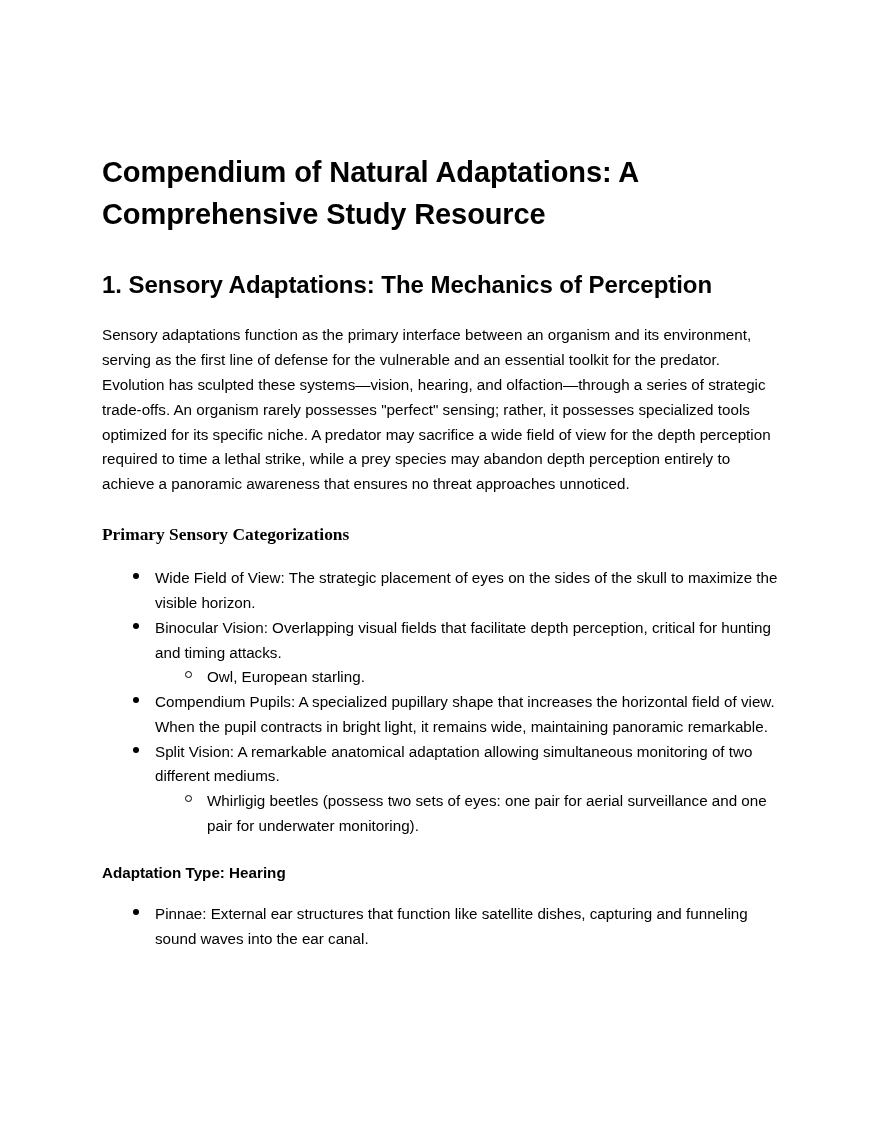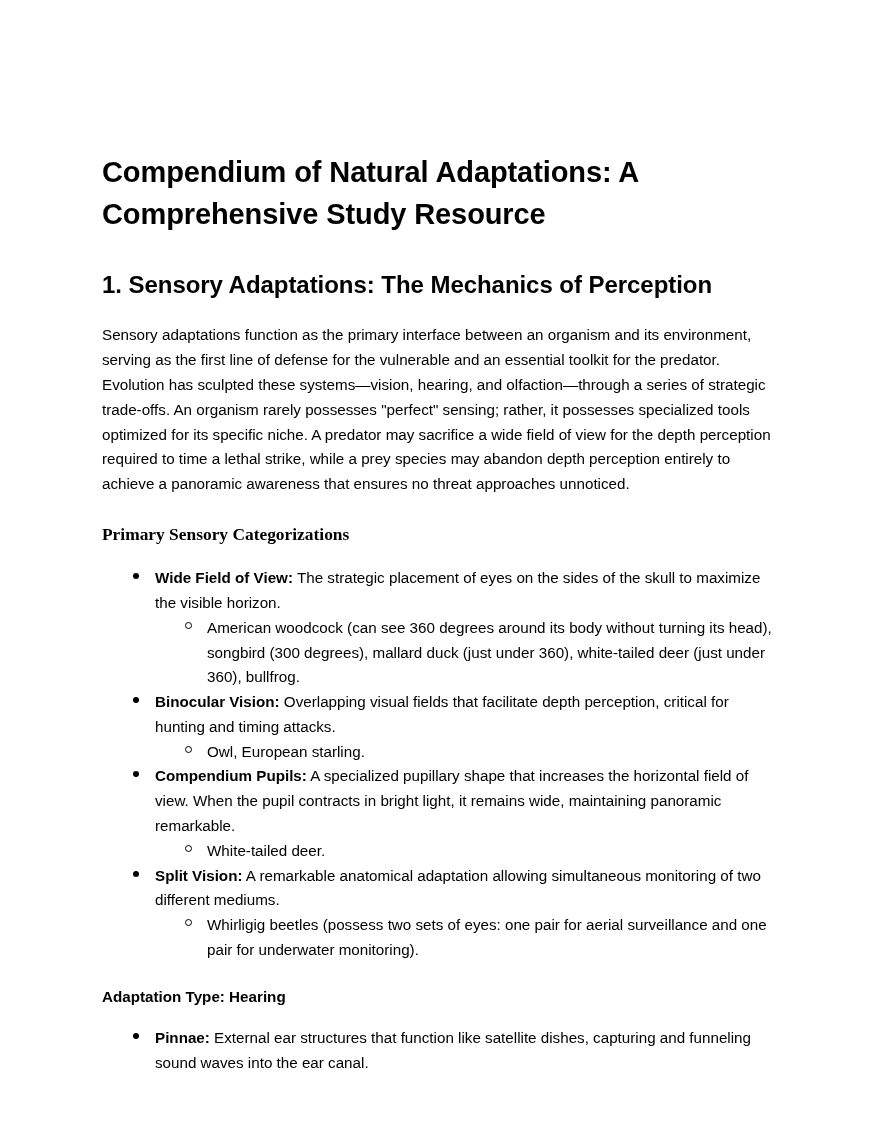--- a/index.html
+++ b/index.html
@@ -109,21 +109,21 @@
     display: inline-block;
     width: 5px;
     height: 5px;
     border-radius: 50%;
     border: 1px solid #000000;
     background: transparent;
     vertical-align: 4px;
     box-sizing: content-box;
   }
   .lead {
-    font-weight: bold;
+    font-weight: normal;
   }
   .item-text {
     display: inline;
   }
 </style>
 </head>
 <body>
 
 <div class="page">
 
@@ -134,48 +134,36 @@
   <p class="body-paragraph">Sensory adaptations function as the primary interface between an organism and its environment, serving as the first line of defense for the vulnerable and an essential toolkit for the predator. Evolution has sculpted these systems—vision, hearing, and olfaction—through a series of strategic trade-offs. An organism rarely possesses "perfect" sensing; rather, it possesses specialized tools optimized for its specific niche. A predator may sacrifice a wide field of view for the depth perception required to time a lethal strike, while a prey species may abandon depth perception entirely to achieve a panoramic awareness that ensures no threat approaches unnoticed.</p>
 
   <h3 class="sub-heading">Primary Sensory Categorizations</h3>
 
 
   <ul class="bullets">
 
     <li class="lvl1">
       <span class="marker"></span>
       <span class="item-text"><span class="lead">Wide Field of View:</span><span> The strategic placement of eyes on the sides of the skull to maximize the visible horizon.</span></span>
-      <ul class="sub-bullets">
-        <li class="lvl2">
-          <span class="marker"></span>
-          <span class="item-text">American woodcock (can see 360 degrees around its body without turning its head), songbird (300 degrees), mallard duck (just under 360), white-tailed deer (just under 360), bullfrog.</span>
-        </li>
-      </ul>
     </li>
 
     <li class="lvl1">
       <span class="marker"></span>
       <span class="item-text"><span class="lead">Binocular Vision:</span><span> Overlapping visual fields that facilitate depth perception, critical for hunting and timing attacks.</span></span>
       <ul class="sub-bullets">
         <li class="lvl2">
           <span class="marker"></span>
           <span class="item-text">Owl, European starling.</span>
         </li>
       </ul>
     </li>
 
     <li class="lvl1">
       <span class="marker"></span>
       <span class="item-text"><span class="lead">Compendium Pupils:</span><span> A specialized pupillary shape that increases the horizontal field of view. When the pupil contracts in bright light, it remains wide, maintaining panoramic remarkable.</span></span>
-      <ul class="sub-bullets">
-        <li class="lvl2">
-          <span class="marker"></span>
-          <span class="item-text">White-tailed deer.</span>
-        </li>
-      </ul>
     </li>
 
     <li class="lvl1">
       <span class="marker"></span>
       <span class="item-text"><span class="lead">Split Vision:</span><span> A remarkable anatomical adaptation allowing simultaneous monitoring of two different mediums.</span></span>
       <ul class="sub-bullets">
         <li class="lvl2">
           <span class="marker"></span>
           <span class="item-text">Whirligig beetles (possess two sets of eyes: one pair for aerial surveillance and one pair for underwater monitoring).</span>
         </li>

